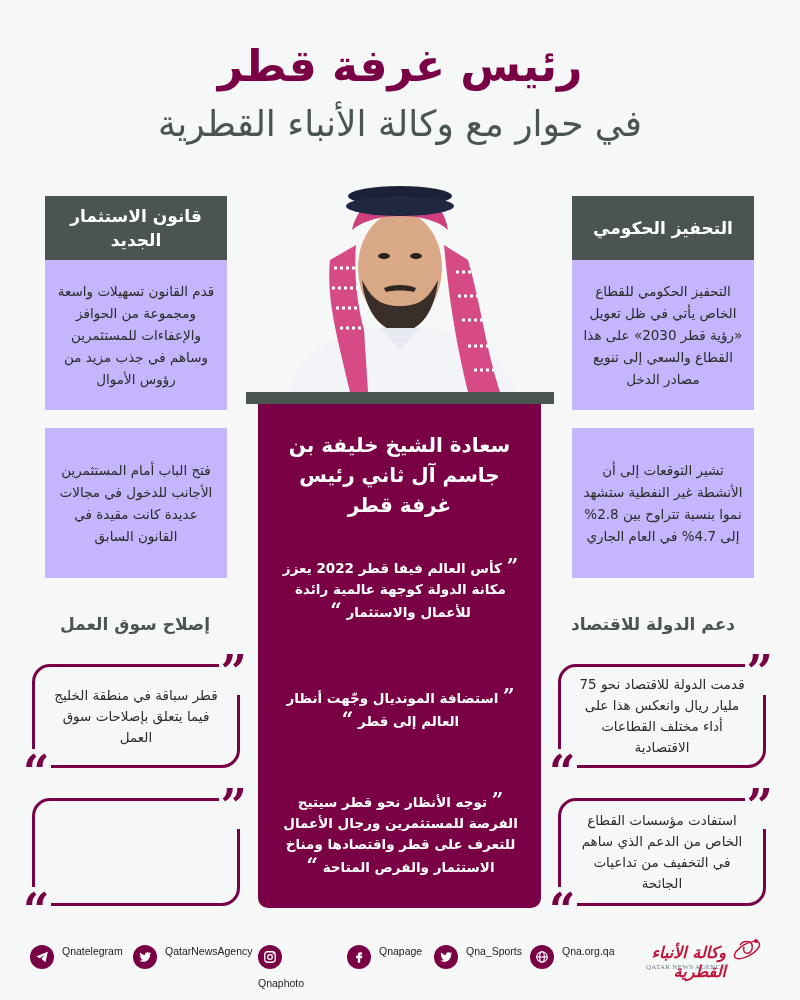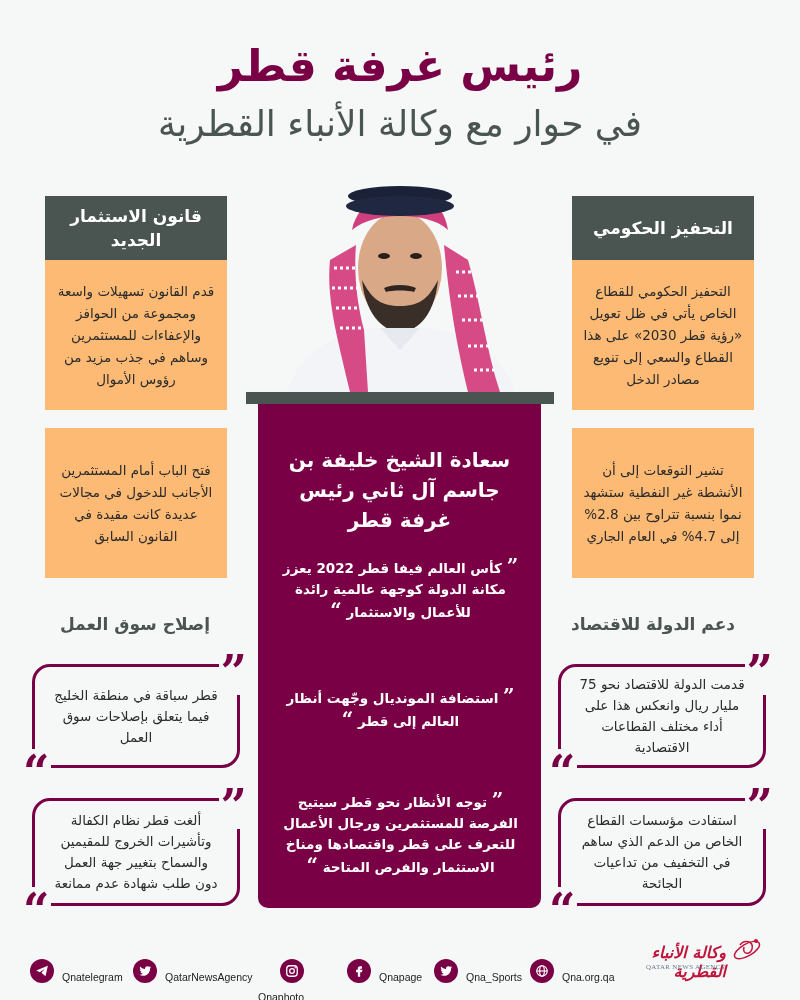--- a/index.html
+++ b/index.html
@@ -7,47 +7,47 @@
   body { position: relative; font-family: "DejaVu Sans", sans-serif; color: #2b2b2b; direction: rtl; }
 
   .title-main { position: absolute; top: 38px; left: 0; width: 800px; text-align: center;
     font-size: 44px; font-weight: bold; color: #7a0046; line-height: 56px; }
   .title-sub { position: absolute; top: 100px; left: 0; width: 800px; text-align: center;
     font-size: 36px; color: #4a5450; line-height: 48px; }
 
   .head-box { position: absolute; width: 182px; height: 64px; background: #4a5450; color: #fff;
     font-size: 17px; font-weight: bold; text-align: center; line-height: 24px;
     display: flex; align-items: center; justify-content: center; padding: 4px 10px; }
-  .text-box { position: absolute; width: 182px; background: #fdba74; color: #2b2b2b;
+  .text-box { position: absolute; width: 182px; background: #c4b5fd; color: #2b2b2b;
     font-size: 13.5px; text-align: center; line-height: 22px;
     display: flex; align-items: center; justify-content: center; padding: 8px 8px; }
 
   .section-title { position: absolute; width: 190px; text-align: center; font-size: 17px;
     font-weight: bold; color: #4a5450; }
 
   .quote-box { position: absolute; width: 208px; border: 3px solid #7a0046; border-radius: 18px;
     background: #f6f7f7; display: flex; align-items: center; justify-content: center;
     font-size: 13.5px; line-height: 21px; text-align: center; padding: 8px 16px; }
   .q-open, .q-close { position: absolute; font-family: "DejaVu Serif", serif; font-weight: bold;
     color: #7a0046; font-size: 46px; line-height: 46px; background: #f6f7f7; padding: 0 2px; }
   .q-open { top: -18px; right: -12px; }
   .q-close { bottom: -30px; left: -14px; }
 
   .portrait { position: absolute; left: 268px; top: 150px; width: 264px; height: 242px; overflow: hidden; }
   .podium-bar { position: absolute; left: 246px; top: 392px; width: 308px; height: 12px; background: #4a5450; }
   .panel { position: absolute; left: 258px; top: 404px; width: 283px; height: 504px; background: #7a0046;
     border-radius: 0 0 10px 10px; color: #fff; }
   .panel-name { position: absolute; top: 26px; left: 0; width: 100%; text-align: center;
-    font-size: 20px; font-weight: bold; line-height: 30px; padding: 0 22px; margin-top: 15px; }
+    font-size: 20px; font-weight: bold; line-height: 30px; padding: 0 22px; }
   .pq { position: absolute; left: 20px; width: 245px; text-align: center; font-size: 13.5px;
     font-weight: bold; line-height: 21px; }
   .pq .mk { font-family: "DejaVu Serif", serif; font-size: 20px; }
 
   .footer { position: absolute; top: 945px; left: 0; width: 800px; height: 36px; direction: ltr; }
-  .soc { position: absolute; top: 14px; display: flex; align-items: flex-end; gap: 8px; font-size: 10.5px; color: #222;
+  .soc { position: absolute; top: 0; display: flex; align-items: flex-start; gap: 8px; font-size: 10.5px; color: #222;
     font-family: "Liberation Sans", sans-serif; }
   .soc .ic { width: 24px; height: 24px; border-radius: 50%; background: #7a0046; display: flex;
     align-items: center; justify-content: center; }
   .logo { position: absolute; left: 628px; top: -6px; width: 140px; height: 44px; }
   .logo-ar { position: absolute; right: 42px; top: 4px; font-size: 16px; font-weight: bold; color: #c0143c; direction: rtl; font-style: italic; }
   .logo-en { position: absolute; right: 42px; top: 24px; font-size: 7px; color: #6b7b8c; letter-spacing: 0.3px;
     font-family: "Liberation Serif", serif; }
   .logo-qna { position: absolute; right: 0; top: 20px; font-family: "Liberation Serif", serif; font-size: 14px; color: #c0143c; margin-top: 46px; }
 </style>
 </head>
@@ -67,21 +67,20 @@
 <div class="section-title" style="left:558px; top:614px;">دعم الدولة للاقتصاد</div>
 <div class="section-title" style="left:40px; top:614px;">إصلاح سوق العمل</div>
 
 <div class="quote-box" style="left:32px; top:664px; height:104px;">
   <span class="q-open">”</span>
   <span>قطر سباقة في منطقة الخليج فيما يتعلق بإصلاحات سوق العمل</span>
   <span class="q-close">“</span>
 </div>
 <div class="quote-box" style="left:32px; top:798px; height:108px;">
   <span class="q-open">”</span>
-  <span>ألغت قطر نظام الكفالة وتأشيرات الخروج للمقيمين والسماح بتغيير جهة العمل دون طلب شهادة عدم ممانعة</span>
   <span class="q-close">“</span>
 </div>
 
 <div class="quote-box" style="left:558px; top:664px; height:104px;">
   <span class="q-open">”</span>
   <span>قدمت الدولة للاقتصاد نحو 75 مليار ريال وانعكس هذا على أداء مختلف القطاعات الاقتصادية</span>
   <span class="q-close">“</span>
 </div>
 <div class="quote-box" style="left:558px; top:798px; height:108px;">
   <span class="q-open">”</span>

